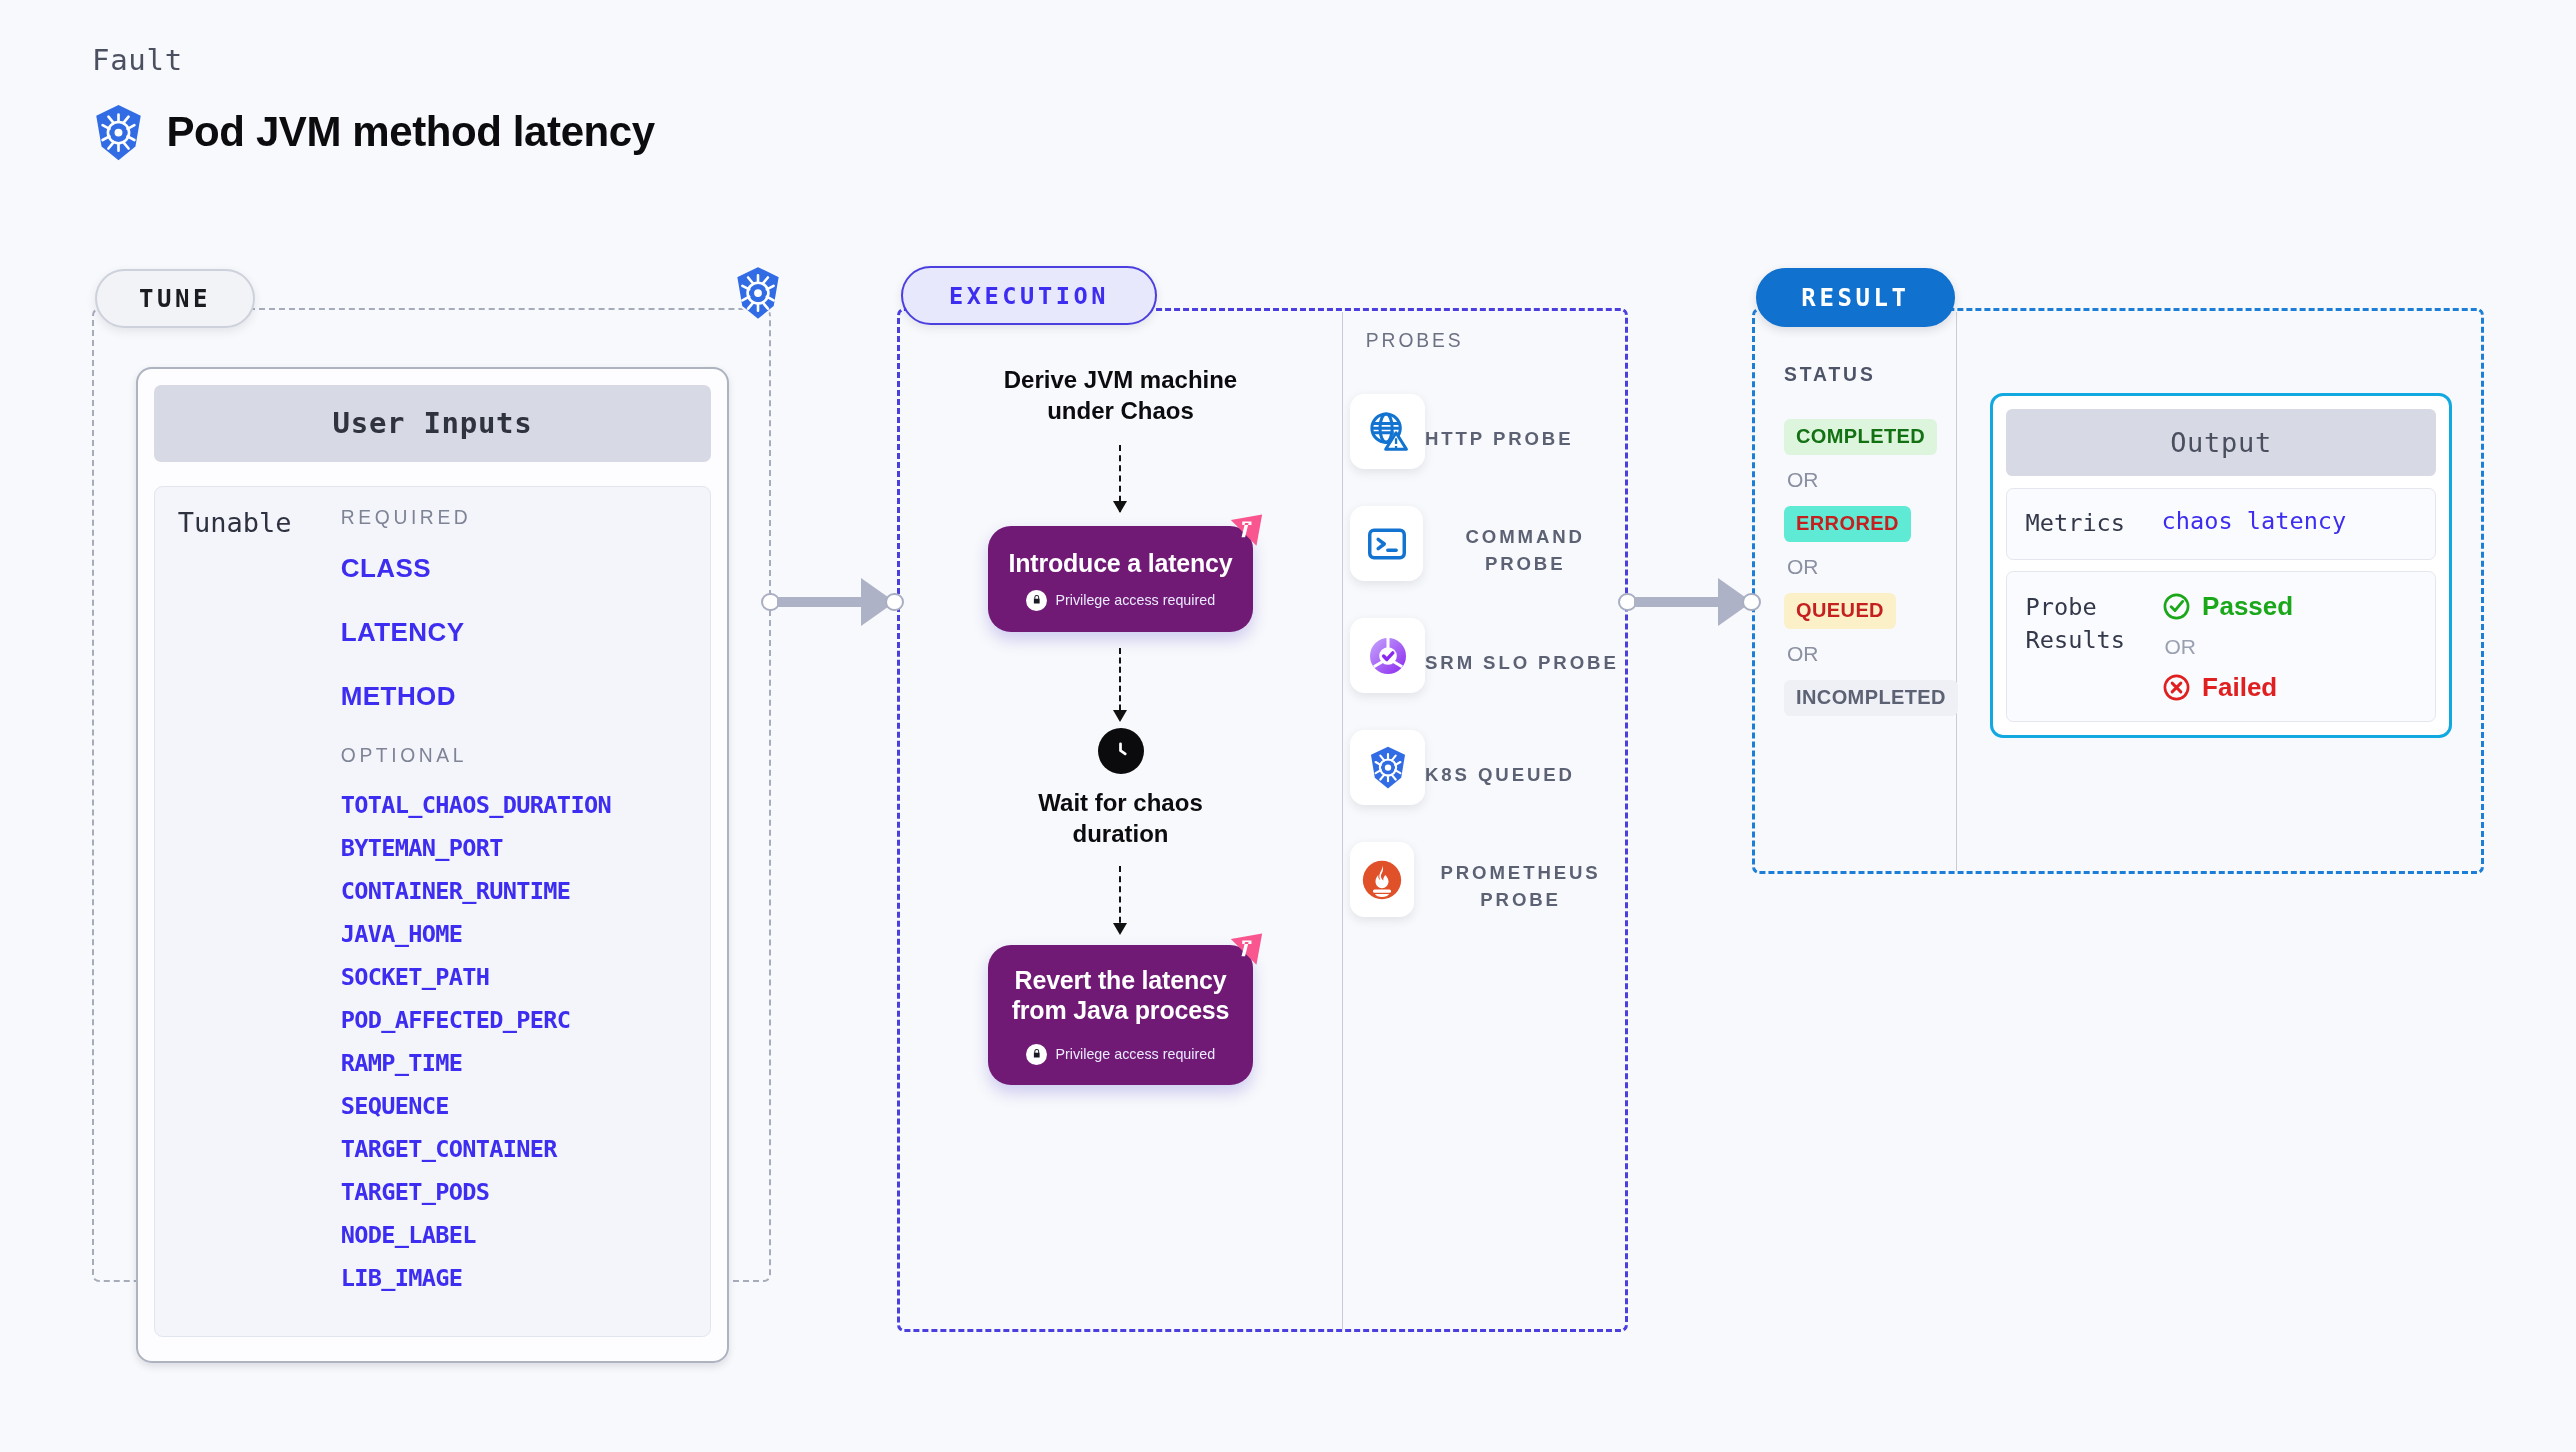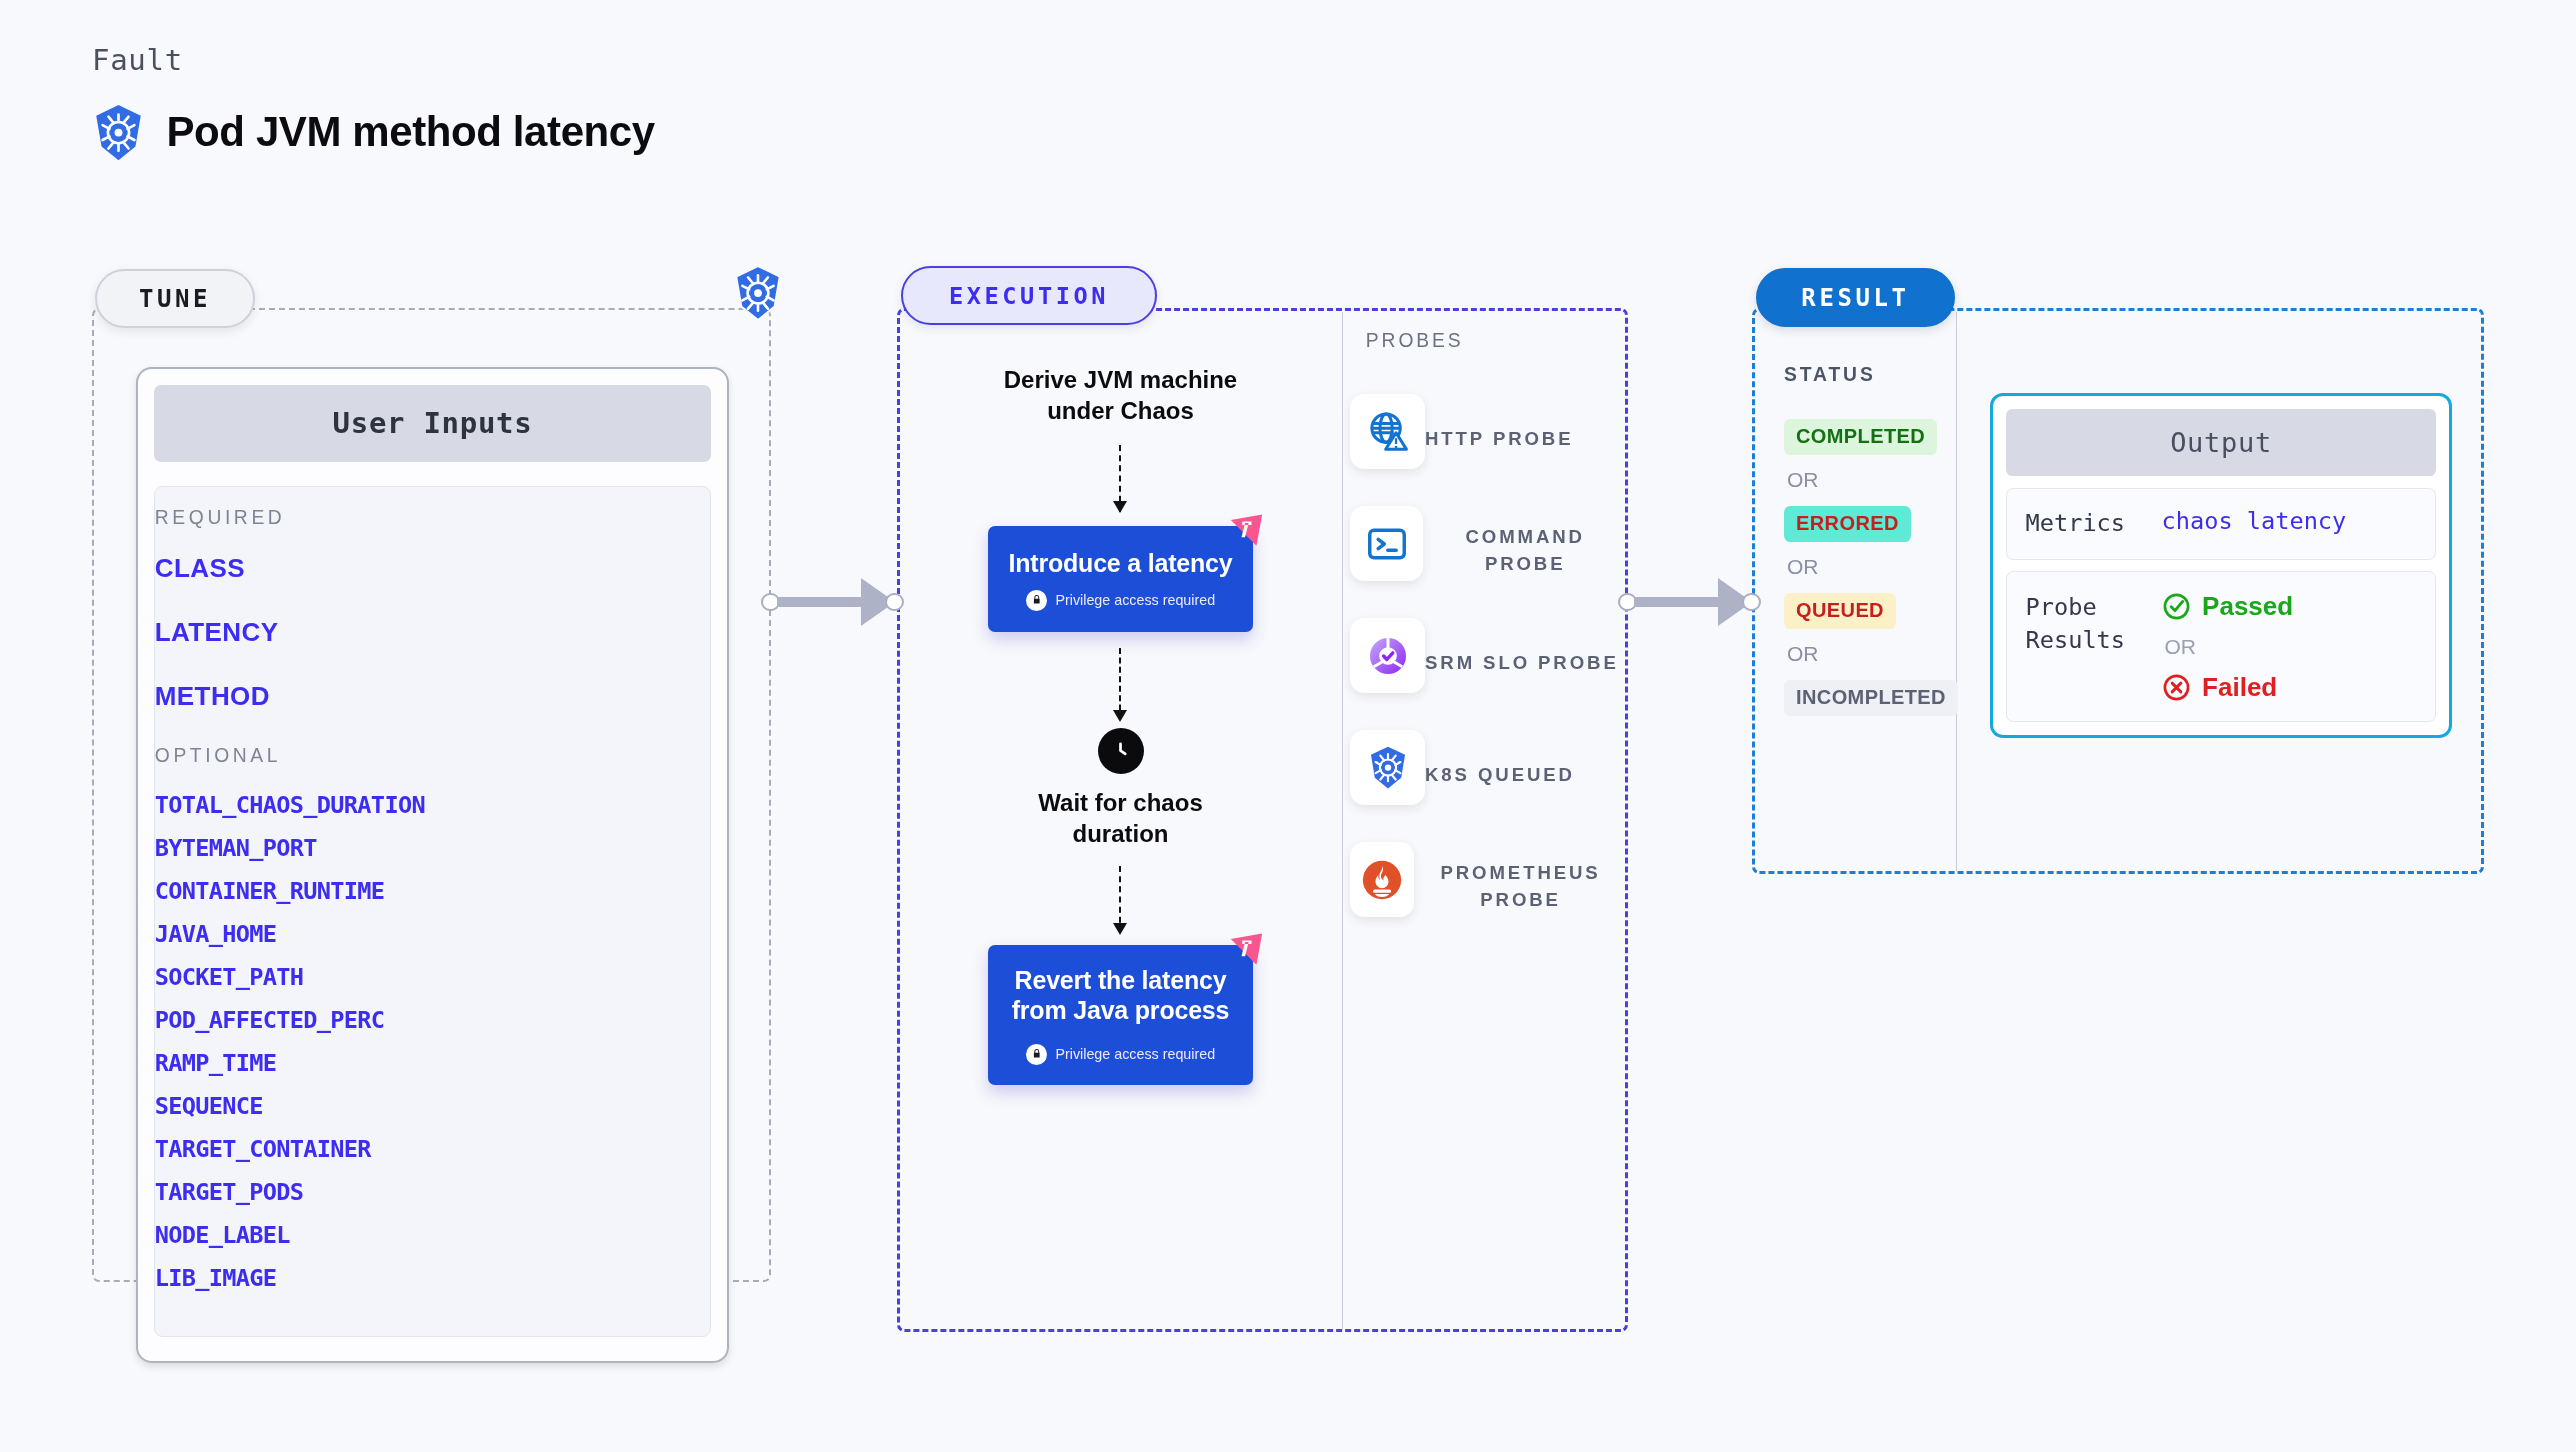--- a/index.html
+++ b/index.html
@@ -60,21 +60,21 @@
     background:#e7e8fb;color:#3d2df0;font-size:23.6px;
     box-shadow:0 3.6px 9.3px rgba(40,45,70,.10);}
 
   #exec-flow{position:absolute;left:900px;top:365px;width:441px;text-align:center;}
   .flow-title{font-size:24px;font-weight:bold;color:#0c0c0e;line-height:1.28;}
   .dashed-arrow{margin:0 auto;width:2.9px;position:relative;}
   .dashed-arrow .ln{width:0;border-left:2.9px dashed #111;height:100%;margin:0 auto;}
   .dashed-arrow .hd{position:absolute;left:50%;bottom:-1.4px;transform:translateX(-50%);
     width:0;height:0;border-left:7.9px solid transparent;border-right:7.9px solid transparent;
     border-top:12px solid #111;}
-  .act-box{position:relative;margin:16px auto;background:#1d4ed8;border-radius:7px;
+  .act-box{position:relative;margin:16px auto;background:#701a75;border-radius:23px;
     box-shadow:0 7.2px 15.8px rgba(60,45,200,.22);color:#fff;
     display:flex;flex-direction:column;align-items:center;justify-content:center;}
   .act-title{font-size:25px;font-weight:bold;letter-spacing:-0.2px;line-height:1.2;}
   .priv-row{display:flex;align-items:center;gap:8.6px;margin-top:11.5px;font-size:14.3px;color:#eceaff;}
   .lock-ic{width:21px;height:21px;border-radius:50%;background:#fff;
     display:flex;align-items:center;justify-content:center;}
   .lock-ic svg{width:11.5px;height:11.5px;}
   .chaos-badge{position:absolute;right:-11.5px;top:-13px;width:37px;height:34px;}
   .clock-ic{width:46px;height:46px;border-radius:50%;background:#0b0b0d;margin:0 auto;
     display:flex;align-items:center;justify-content:center;}
@@ -159,20 +159,21 @@
       <circle cx="50" cy="54" r="20"></circle>
         <circle cx="50" cy="54" r="5" fill="#fff"></circle>
       <path d="M50 20v14M50 74v14M20 40l13 7M67 61l13 7M20 68l13-7M67 47l13-7M31 24l10 12M59 72l10 12M31 84l10-12M59 36l10-12"></path>
     </g>
     </svg>
 </span>
 
 <div id="userinputs-card">
   <div id="userinputs-head">User Inputs</div>
   <div id="tunable-box">
+    <div id="tunable-label">Tunable</div>
     <div id="tunable-list">
       <div class="grp-head">REQUIRED</div>
       <div class="req-item">CLASS</div>
       <div class="req-item">LATENCY</div>
       <div class="req-item">METHOD</div>
       <div class="grp-head second">OPTIONAL</div>
       <div class="opt-item">TOTAL_CHAOS_DURATION</div>
       <div class="opt-item">BYTEMAN_PORT</div>
       <div class="opt-item">CONTAINER_RUNTIME</div>
       <div class="opt-item">JAVA_HOME</div>

